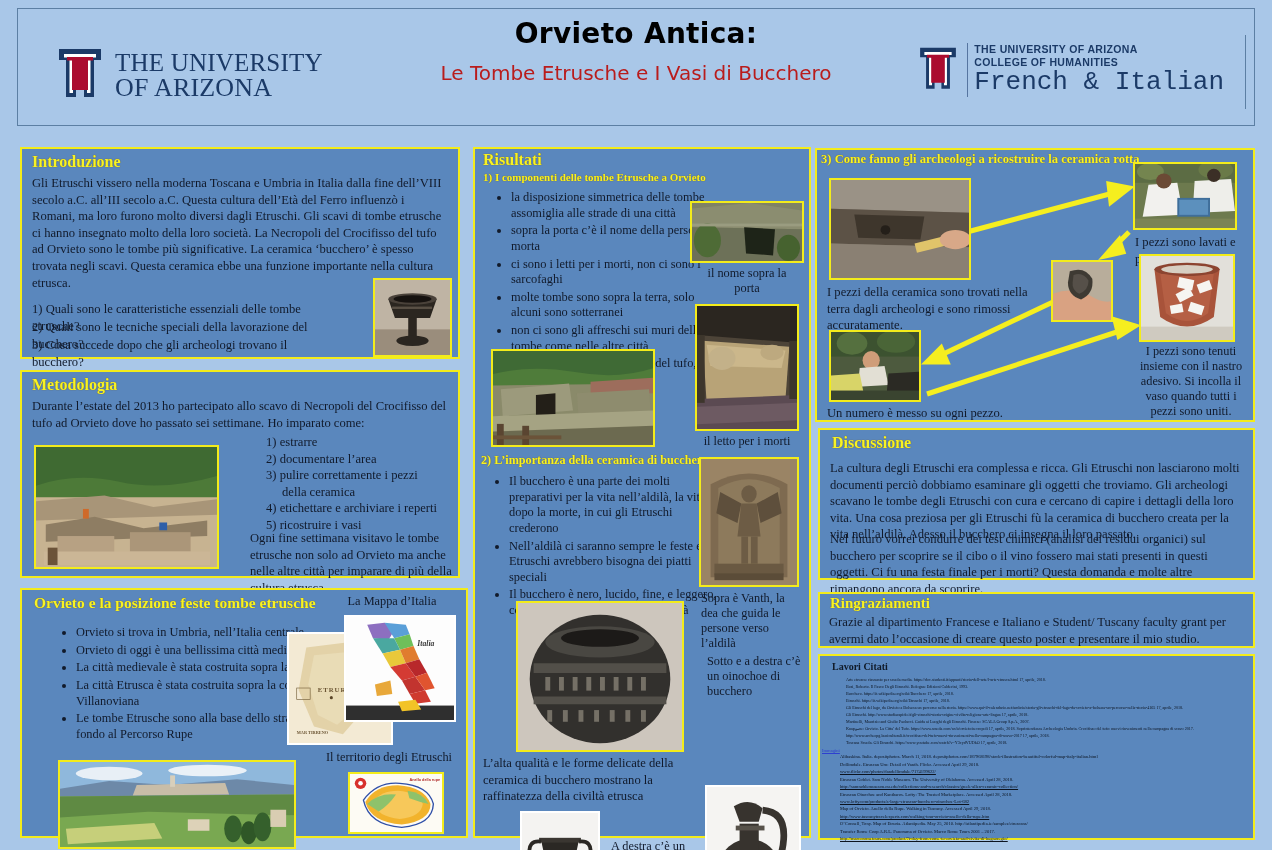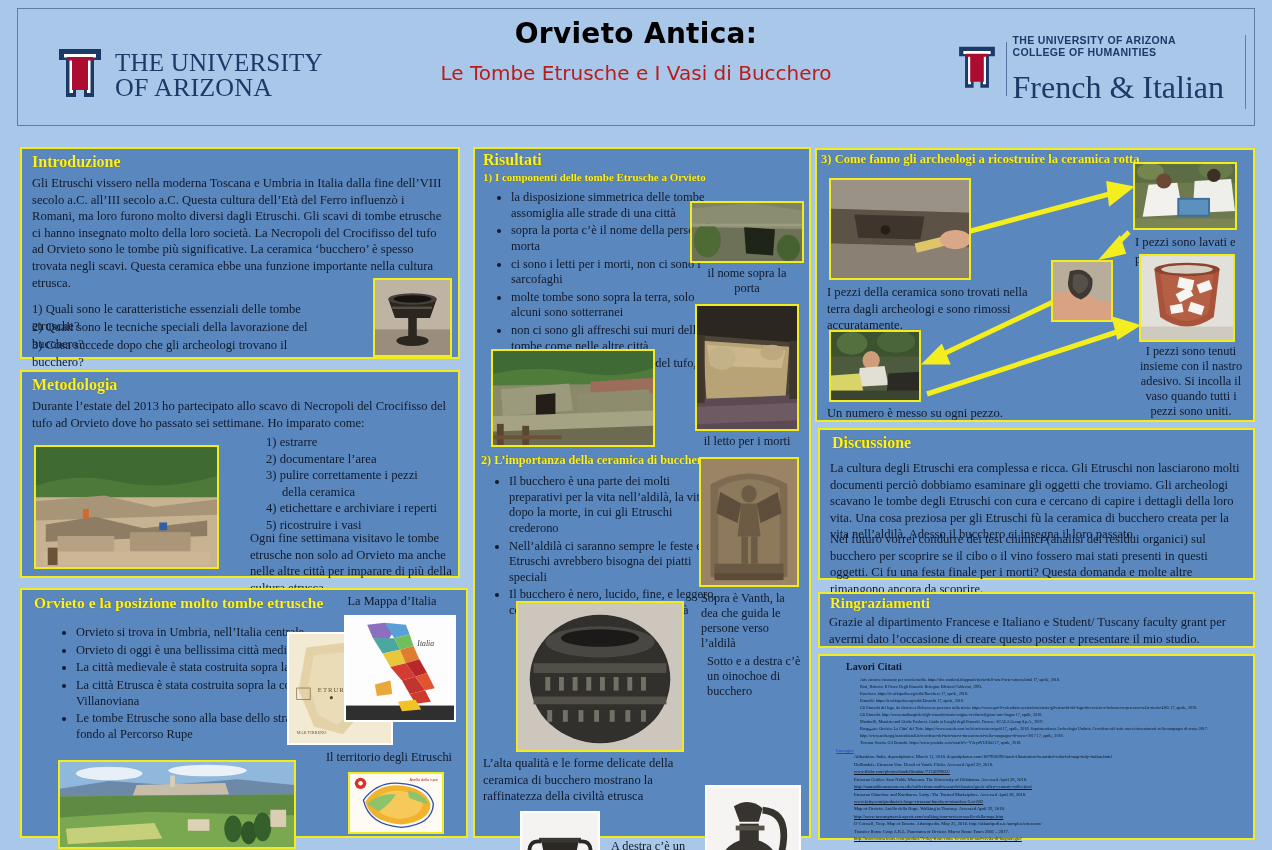--- a/index.html
+++ b/index.html
@@ -21,61 +21,61 @@
     position:absolute;left:0;right:0;top:8px;text-align:center;
     font-family:"DejaVu Sans", sans-serif;
     font-weight:bold;font-size:28px;letter-spacing:.3px;color:#000;
   }
   .hdr-sub{
     position:absolute;left:0;right:0;top:52px;text-align:center;
     font-family:"DejaVu Sans", sans-serif;
     font-size:20px;color:#b91c1c;
   }
   .ua-left{position:absolute;left:35px;top:38px;display:flex;align-items:center;gap:8px;}
-  .ua-right{position:absolute;right:30px;top:25px;display:flex;align-items:center;gap:6px;}
+  .ua-right{position:absolute;right:30px;top:34px;display:flex;align-items:center;gap:6px;}
   .ua-right-div{width:1px;height:54px;background:#2a4a7a;opacity:.65;}
   .ua-wordmark{
     font-family:"Liberation Serif", serif;color:#1b3a67;line-height:1.0;
   }
   .ua-wordmark .l1{font-size:25px;letter-spacing:.2px;}
   .ua-wordmark .l2{font-size:26px;letter-spacing:.2px;}
   .coh{font-family:"Liberation Sans", sans-serif;color:#1b3a67;line-height:1.18;}
   .coh .small1,.coh .small2{font-size:10.5px;letter-spacing:.35px;font-weight:600;}
-  .coh .big{font-family:Liberation Serif, serif;font-size:32px;line-height:1.05;margin-top:12px;}
+  .coh .big{font-family:Liberation Mono, monospace;font-size:26px;line-height:1.05;margin-top:1px;}
   .hdr-rdiv{position:absolute;right:8px;top:26px;width:1px;height:74px;background:#5c7fa3;}
 
   
   .panel{
     position:absolute;box-sizing:border-box;
     background:#5a87bd;border:2px solid #f3ec1b;
   }
   .p-title{
     font-family:"Liberation Serif", serif;
     font-weight:bold;color:#f7f325;text-shadow:0 0 1px #6b4b00;
   }
   .body-txt{font-size:12.6px;line-height:1.32;color:#111a2b;}
   ul.bul{margin:3px 0 0 0;padding-left:22px;}
   ul.bul li{margin:0 0 2px 0;font-size:12.4px;line-height:1.26;color:#111a2b;}
   .caption{font-size:12.3px;line-height:1.22;color:#111a2b;text-align:center;}
   .caption.left{text-align:left;}
 
   
-  .ph{box-sizing:border-box;border:2px solid #f3ec1b;background:#15803d;overflow:hidden;position:relative;}
+  .ph{box-sizing:border-box;border:2px solid #f3ec1b;background:#15803d;overflow:hidden;position:relative;font-weight:bold;}
   .ph.nb{border:2px solid #ffffff;}
   .ph > svg{display:block;width:100%;height:100%;}
 
   
   #panel-intro{left:20px;top:147px;width:440px;height:212px;}
   #panel-metodo{left:20px;top:370px;width:440px;height:208px;}
   #panel-posizione{left:20px;top:588px;width:448px;height:250px;}
   #panel-risultati{left:473px;top:147px;width:338px;height:691px;}
   #panel-come{left:815px;top:148px;width:440px;height:274px;}
   #panel-discussione{left:818px;top:428px;width:437px;height:152px;}
   #panel-ringraz{left:818px;top:592px;width:437px;height:56px;}
-  #panel-lavori{left:818px;top:654px;width:437px;height:186px;padding-left:14px;}
+  #panel-lavori{left:818px;top:654px;width:437px;height:186px;}
 
   
   .lc-title{font-size:10px;font-weight:bold;color:#101a28;margin:5px 0 4px 12px;
             font-family:"Liberation Serif",serif;}
   .lc-list{margin:0;padding:0 8px 0 26px;list-style:none;}
   .lc-list li{font-size:4.1px;line-height:1.72;color:#0c1420;white-space:nowrap;overflow:hidden;
               font-family:"Liberation Serif",serif;}
   .lnk{color:#2d3fd0;text-decoration:underline;}
   .lc-imm{font-size:4.6px;color:#2d3fd0;text-decoration:underline;margin:2px 0 0 2px;}
   .lc-list2{margin:0;padding:0 6px 0 20px;list-style:none;}
@@ -169,21 +169,21 @@
         <rect x="96" y="88" width="62" height="20" fill="#ab9679"></rect>
         <rect x="8" y="108" width="170" height="14" fill="#cbb696"></rect>
         <rect x="48" y="64" width="6" height="10" fill="#cf6a2a"></rect>
         <rect x="126" y="78" width="8" height="8" fill="#2f5fa8"></rect>
         <rect x="12" y="104" width="10" height="18" fill="#6b5339"></rect>
       </svg>
     </div>
   </div>
 
   <div class="panel" id="panel-posizione">
-    <div class="p-title" style="position:absolute;left:12px;top:4px;font-size:15.5px;">Orvieto e la posizione molto tombe etrusche</div>
+    <div class="p-title" style="position:absolute;left:12px;top:4px;font-size:15.5px;">Orvieto e la posizione feste tombe etrusche</div>
 
     <ul class="bul" style="position:absolute;left:32px;top:32px;width:282px;">
       <li>Orvieto si trova in Umbria, nell’Italia centrale</li>
       <li>Orvieto di oggi è una bellissima città medievale</li>
       <li>La città medievale è stata costruita sopra la città Etrusca</li>
       <li>La città Etrusca è stata costruita sopra la colonia Villanoviana</li>
       <li>Le tombe Etrusche sono alla base dello strapiombo, in fondo al Percorso Rupe</li>
     </ul>
 
     <div class="caption" style="position:absolute;left:300px;top:4px;width:140px;">La Mappa d’Italia</div>

